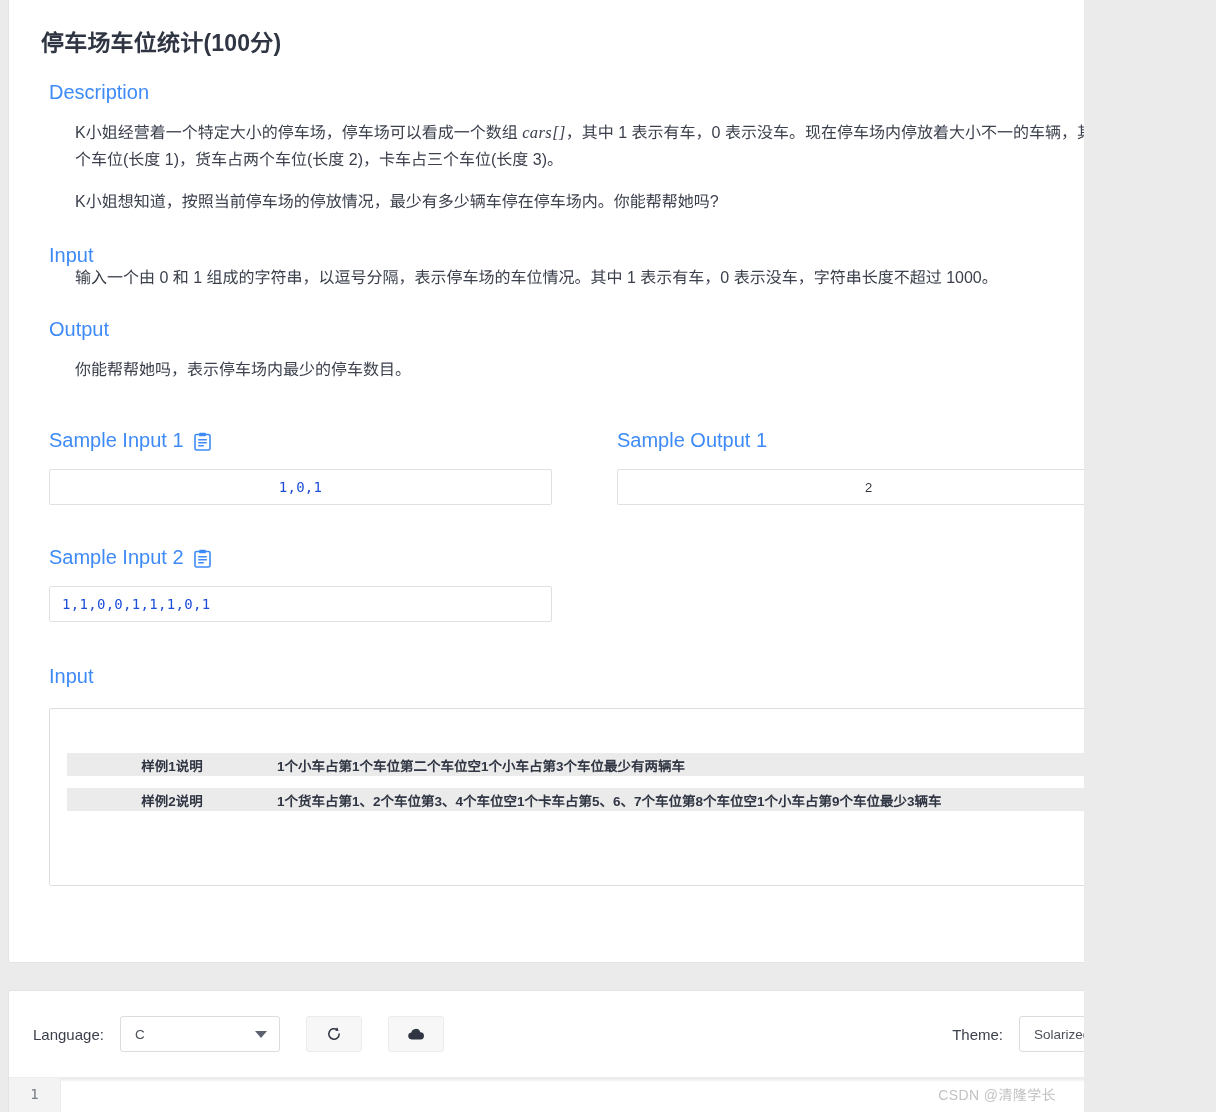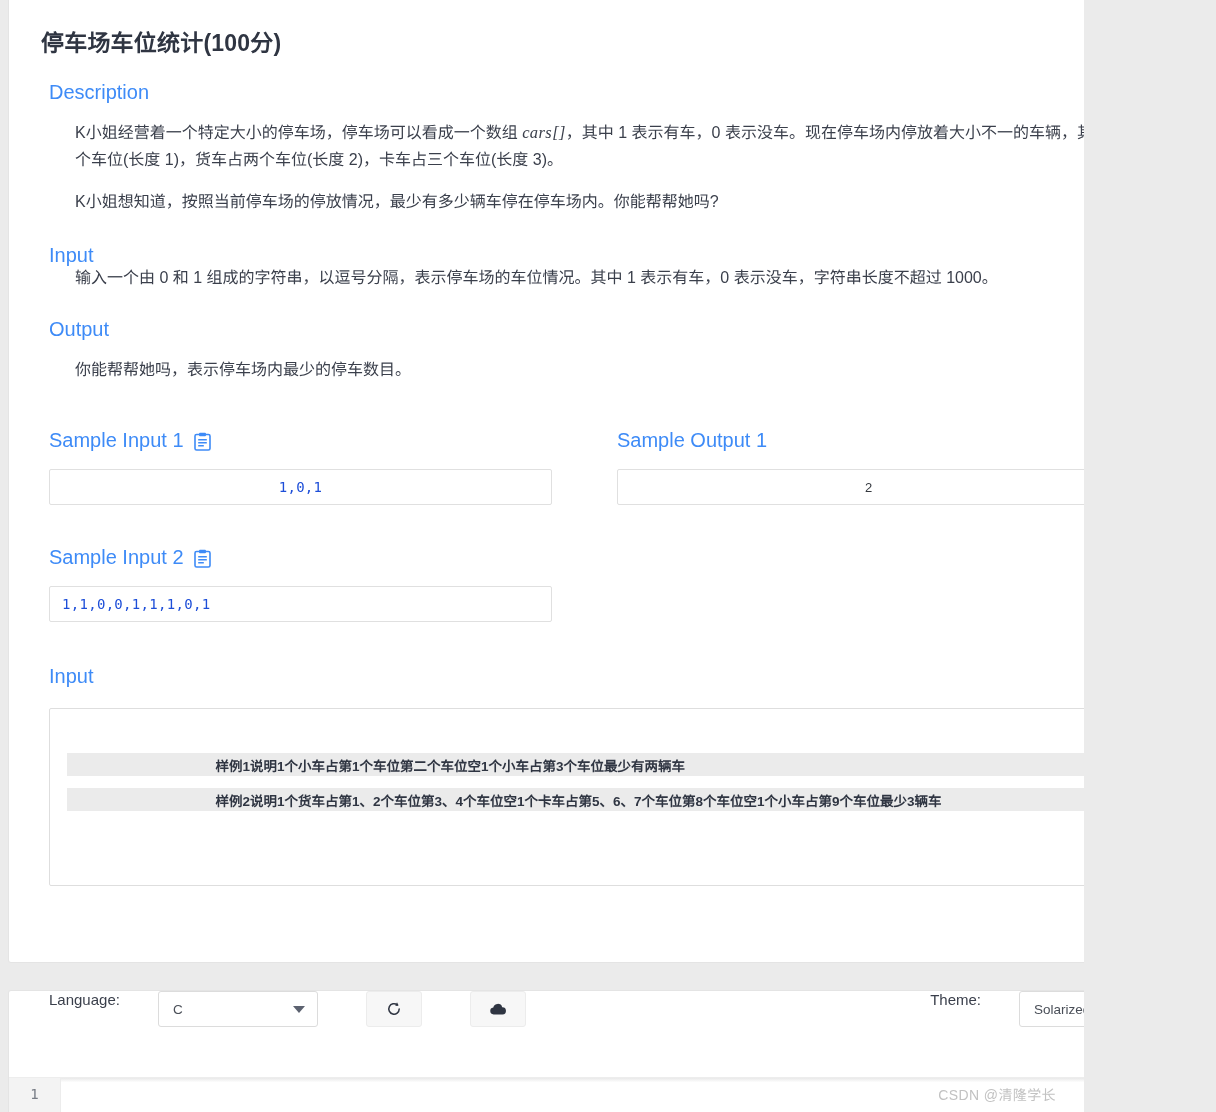--- a/index.html
+++ b/index.html
@@ -140,21 +140,21 @@
   }
   .hint-table tr { background: #ebebeb; }
   .hint-table td {
     font-size: 13.5px;
     font-weight: bold;
     color: #2f3542;
     height: 23px;
     padding: 0;
     vertical-align: middle;
   }
-  .hint-table td.label { width: 210px; text-align: right; }
+  .hint-table td.label { width: 210px; text-align: center; }
   .hint-table td.value { text-align: left; }
 
   .constraint {
     padding-left: 18px;
     margin-top: 6px;
     font-family: "Liberation Serif", "DejaVu Serif", serif;
     font-size: 21px;
     color: #3a3f4b;
     letter-spacing: 0.5px;
   }
@@ -168,25 +168,24 @@
     width: 1200px;
     height: 122px;
     background: #ffffff;
     border: 1px solid #e4e4e4;
     border-bottom: none;
     border-radius: 3px 3px 0 0;
     box-sizing: border-box;
   }
   .toolbar {
     display: flex;
-    align-items: flex-start;
+    align-items: center;
     height: 86px;
-    padding: 0 24px 0 40px;
-    box-sizing: border-box;
-    gap: 22px;
+    padding: 0 24px 0 24px;
+    box-sizing: border-box;
   }
   .tb-label {
     font-size: 15px;
     color: #3a3f4b;
     margin-right: 16px;
   }
   .select {
     position: relative;
     box-sizing: border-box;
     height: 36px;

